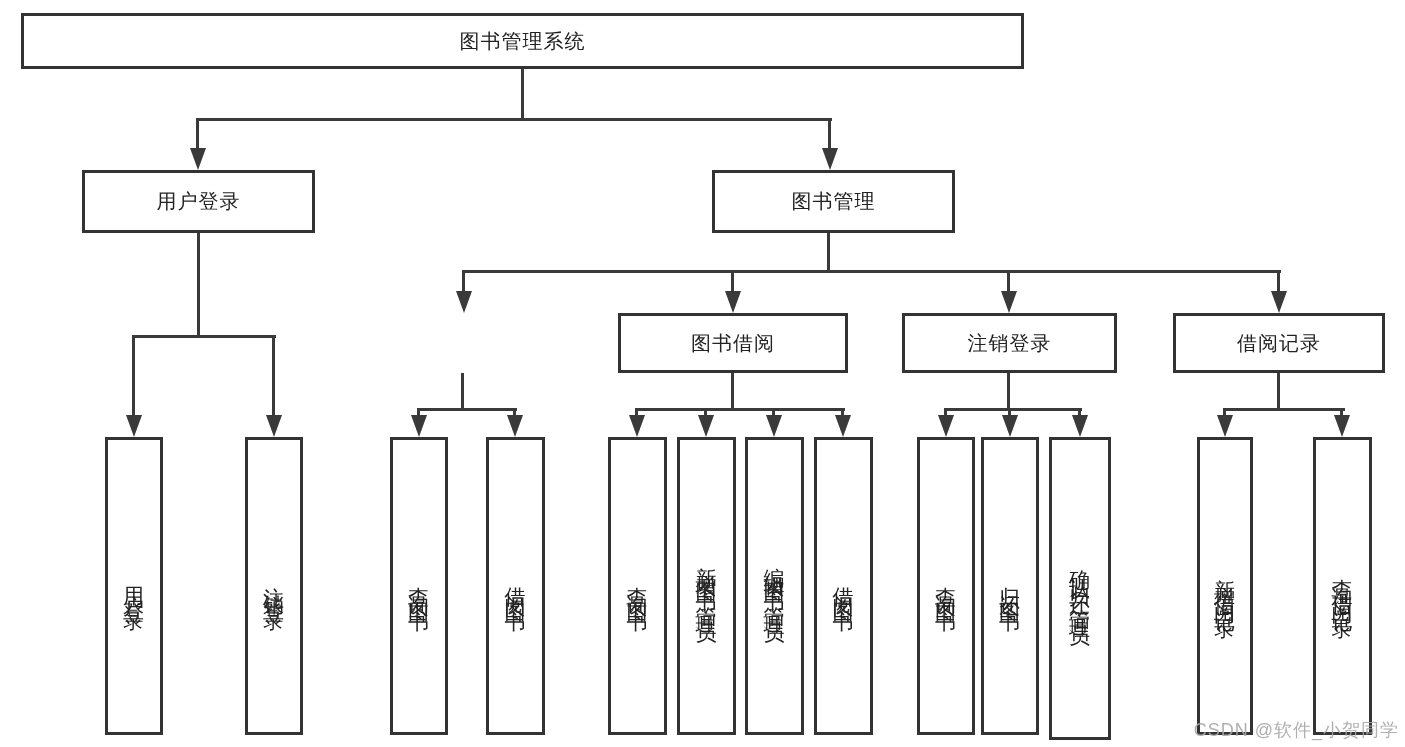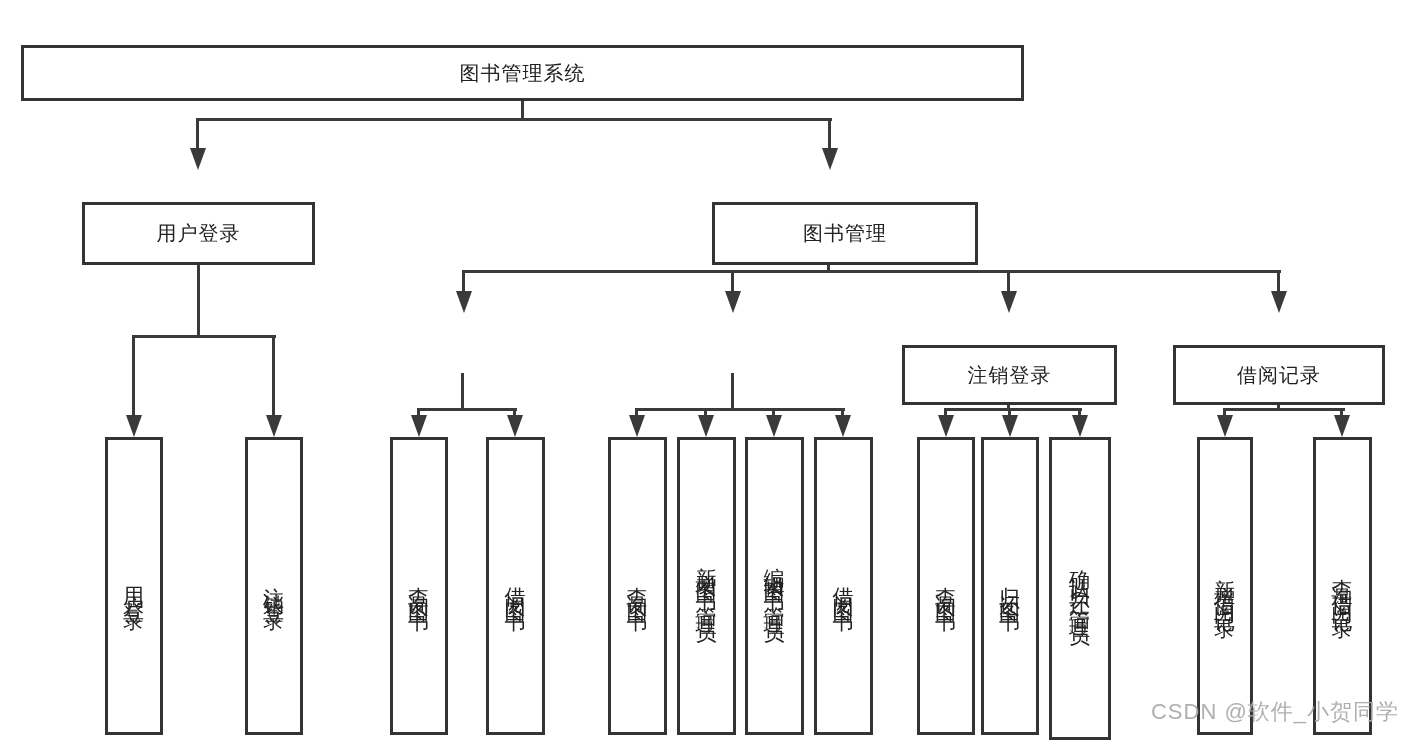--- a/index.html
+++ b/index.html
@@ -18,21 +18,20 @@
     box-sizing: border-box;
     border: 3px solid #333333;
     background: #ffffff;
     display: flex;
     align-items: center;
     justify-content: center;
     font-size: 20px;
     letter-spacing: 1px;
     color: #222222;
     z-index: 2;
-    margin-top: 32px;
   }
   
   .vbox {
     position: absolute;
     box-sizing: border-box;
     border: 3px solid #333333;
     background: #ffffff;
     display: flex;
     align-items: center;
     justify-content: center;
@@ -52,43 +51,46 @@
   .hl { position: absolute; height: 3px; background: #3a3a3a; z-index: 1; }
   .arw {
     position: absolute; width: 0; height: 0; z-index: 1;
     border-left: 8px solid transparent;
     border-right: 8px solid transparent;
     border-top: 22px solid #3a3a3a;
   }
   .watermark {
     position: absolute;
     right: 6px;
-    bottom: 20px;
-    font-size: 22px;
+    bottom: 5px;
+    font-size: 18px;
     color: rgba(168,168,168,0.92);
     letter-spacing: 1px;
     z-index: 3;
   }
 </style>
 </head>
 <body>
 
 <div id="canvas">
 
   <div class="box" style="left:21px; top:13px; width:1003px; height:56px;">
     <span>图书管理系统</span>
   </div>
 
   <div class="box" style="left:82px; top:170px; width:233px; height:63px;">
     <span>用户登录</span>
   </div>
-  <div class="box" style="left:712px; top:170px; width:266px; height:63px;">
+  <div class="box" style="left:712px; top:170px; width:243px; height:63px;">
     <span>图书管理</span>
   </div>
 
+  <div class="box" style="left:618px; top:313px; width:230px; height:60px;">
+    <span>图书借阅</span>
+  </div>
   <div class="box" style="left:902px; top:313px; width:215px; height:60px;">
     <span>注销登录</span>
   </div>
   <div class="box" style="left:1173px; top:313px; width:212px; height:60px;">
     <span>借阅记录</span>
   </div>
 
   <div class="vbox" style="left:105px; top:437px; width:58px; height:298px;">
     <span class="vtext">用户登录</span>
   </div>

